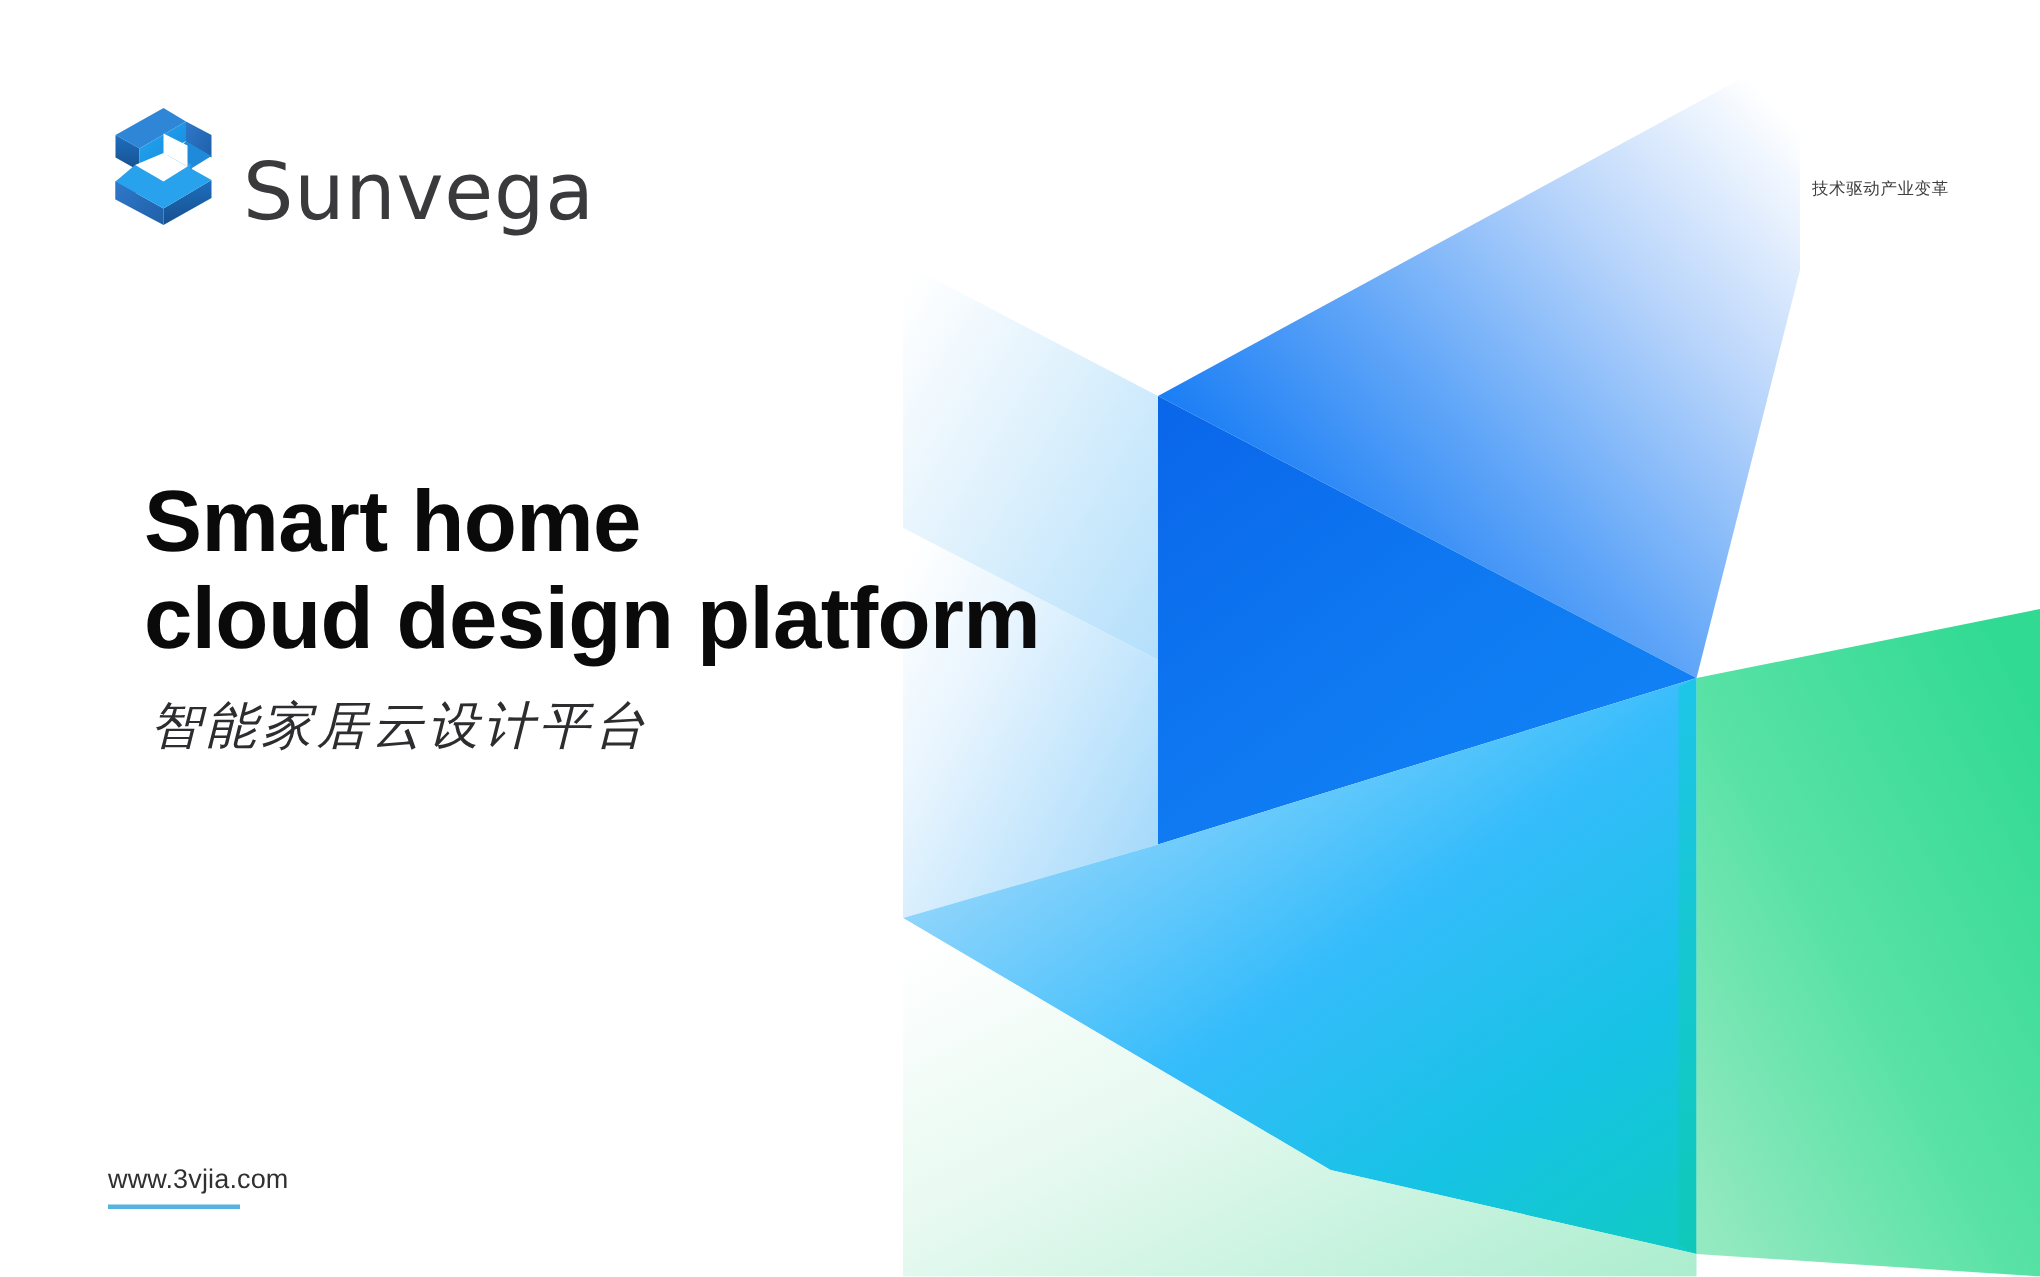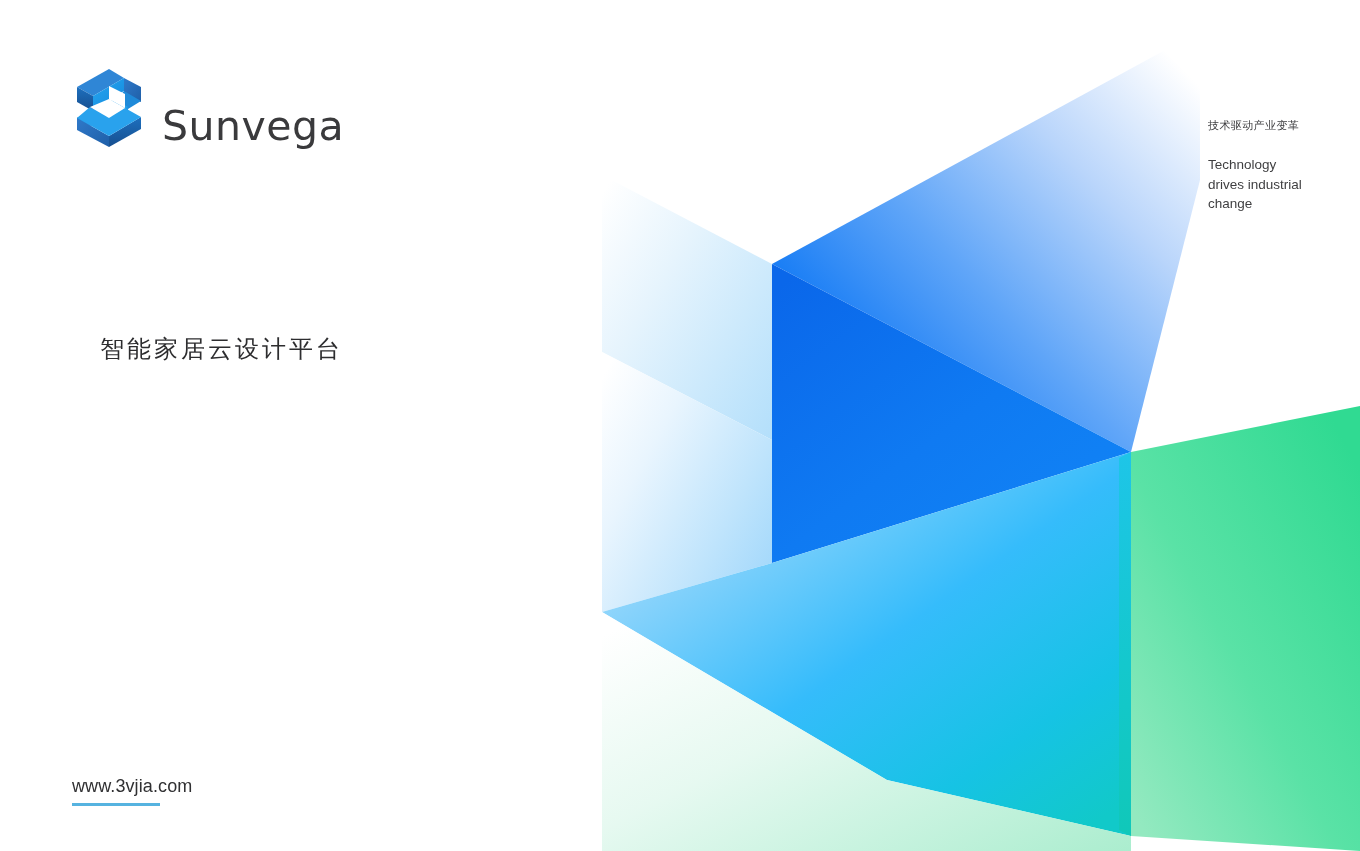--- a/index.html
+++ b/index.html
@@ -40,21 +40,21 @@
     align-items: center;
     gap: 16px;
     z-index: 5;
   }
   #logo-mark {
     width: 74px;
     height: 84px;
     display: block;
   }
   #logo-wordmark {
-    font-size: 41px;
+    font-size: 53px;
     line-height: 1;
     font-weight: 400;
     color: #3a3a3c;
     letter-spacing: 0.5px;
     white-space: nowrap;
     font-family: "DejaVu Sans", "Liberation Sans", sans-serif;
     margin-top: 36px;
   }
 
   
@@ -95,26 +95,27 @@
     font-size: 58px;
     line-height: 1.12;
     font-weight: bold;
     color: #0a0a0a;
     letter-spacing: -0.4px;
     font-family: "Liberation Sans", "DejaVu Sans", sans-serif;
   }
   #headline span { display: block; }
   #subheadline {
     margin: 20px 0 0 4px;
-    font-size: 24px;
+    font-size: 34px;
     line-height: 1.1;
     font-weight: 300;
     color: #2d2d2f;
     letter-spacing: 3px;
     font-family: "DejaVu Sans", "Liberation Sans", sans-serif;
+    font-style: italic;
   }
 
   
   #footer-url {
     position: absolute;
     left: 72px;
     top: 776px;
     z-index: 5;
   }
   #url-text {
@@ -309,28 +310,27 @@
       <polygon points="37,70 37,81 69,63 69,51" fill="url(#lgC)"></polygon>
       <polygon points="5,52 37,70 69,51 53,42 37,52 18,41" fill="#29a2ed"></polygon>
       <polygon points="18,41 37,52 53,42 37,33" fill="#ffffff"></polygon>
       <polygon points="37,33 53,42 53,28 37,20" fill="#ffffff"></polygon>
     </svg>
     <div id="logo-wordmark">Sunvega</div>
   </div>
 
   <div id="tagline-block">
     <div id="tagline-cn">技术驱动产业变革</div>
-    <div id="tagline-en">
-      <span>Technology</span>
-      <span>drives industrial</span>
-      <span>change</span>
-    </div>
   </div>
 
   <div id="headline-block">
+    <h1 id="headline">
+      <span>Smart home</span>
+      <span>cloud design platform</span>
+    </h1>
     <div id="subheadline">智能家居云设计平台</div>
   </div>
 
   <div id="footer-url">
     <div id="url-text">www.3vjia.com</div>
     <div id="url-rule"></div>
   </div>
 
 </div>
 

